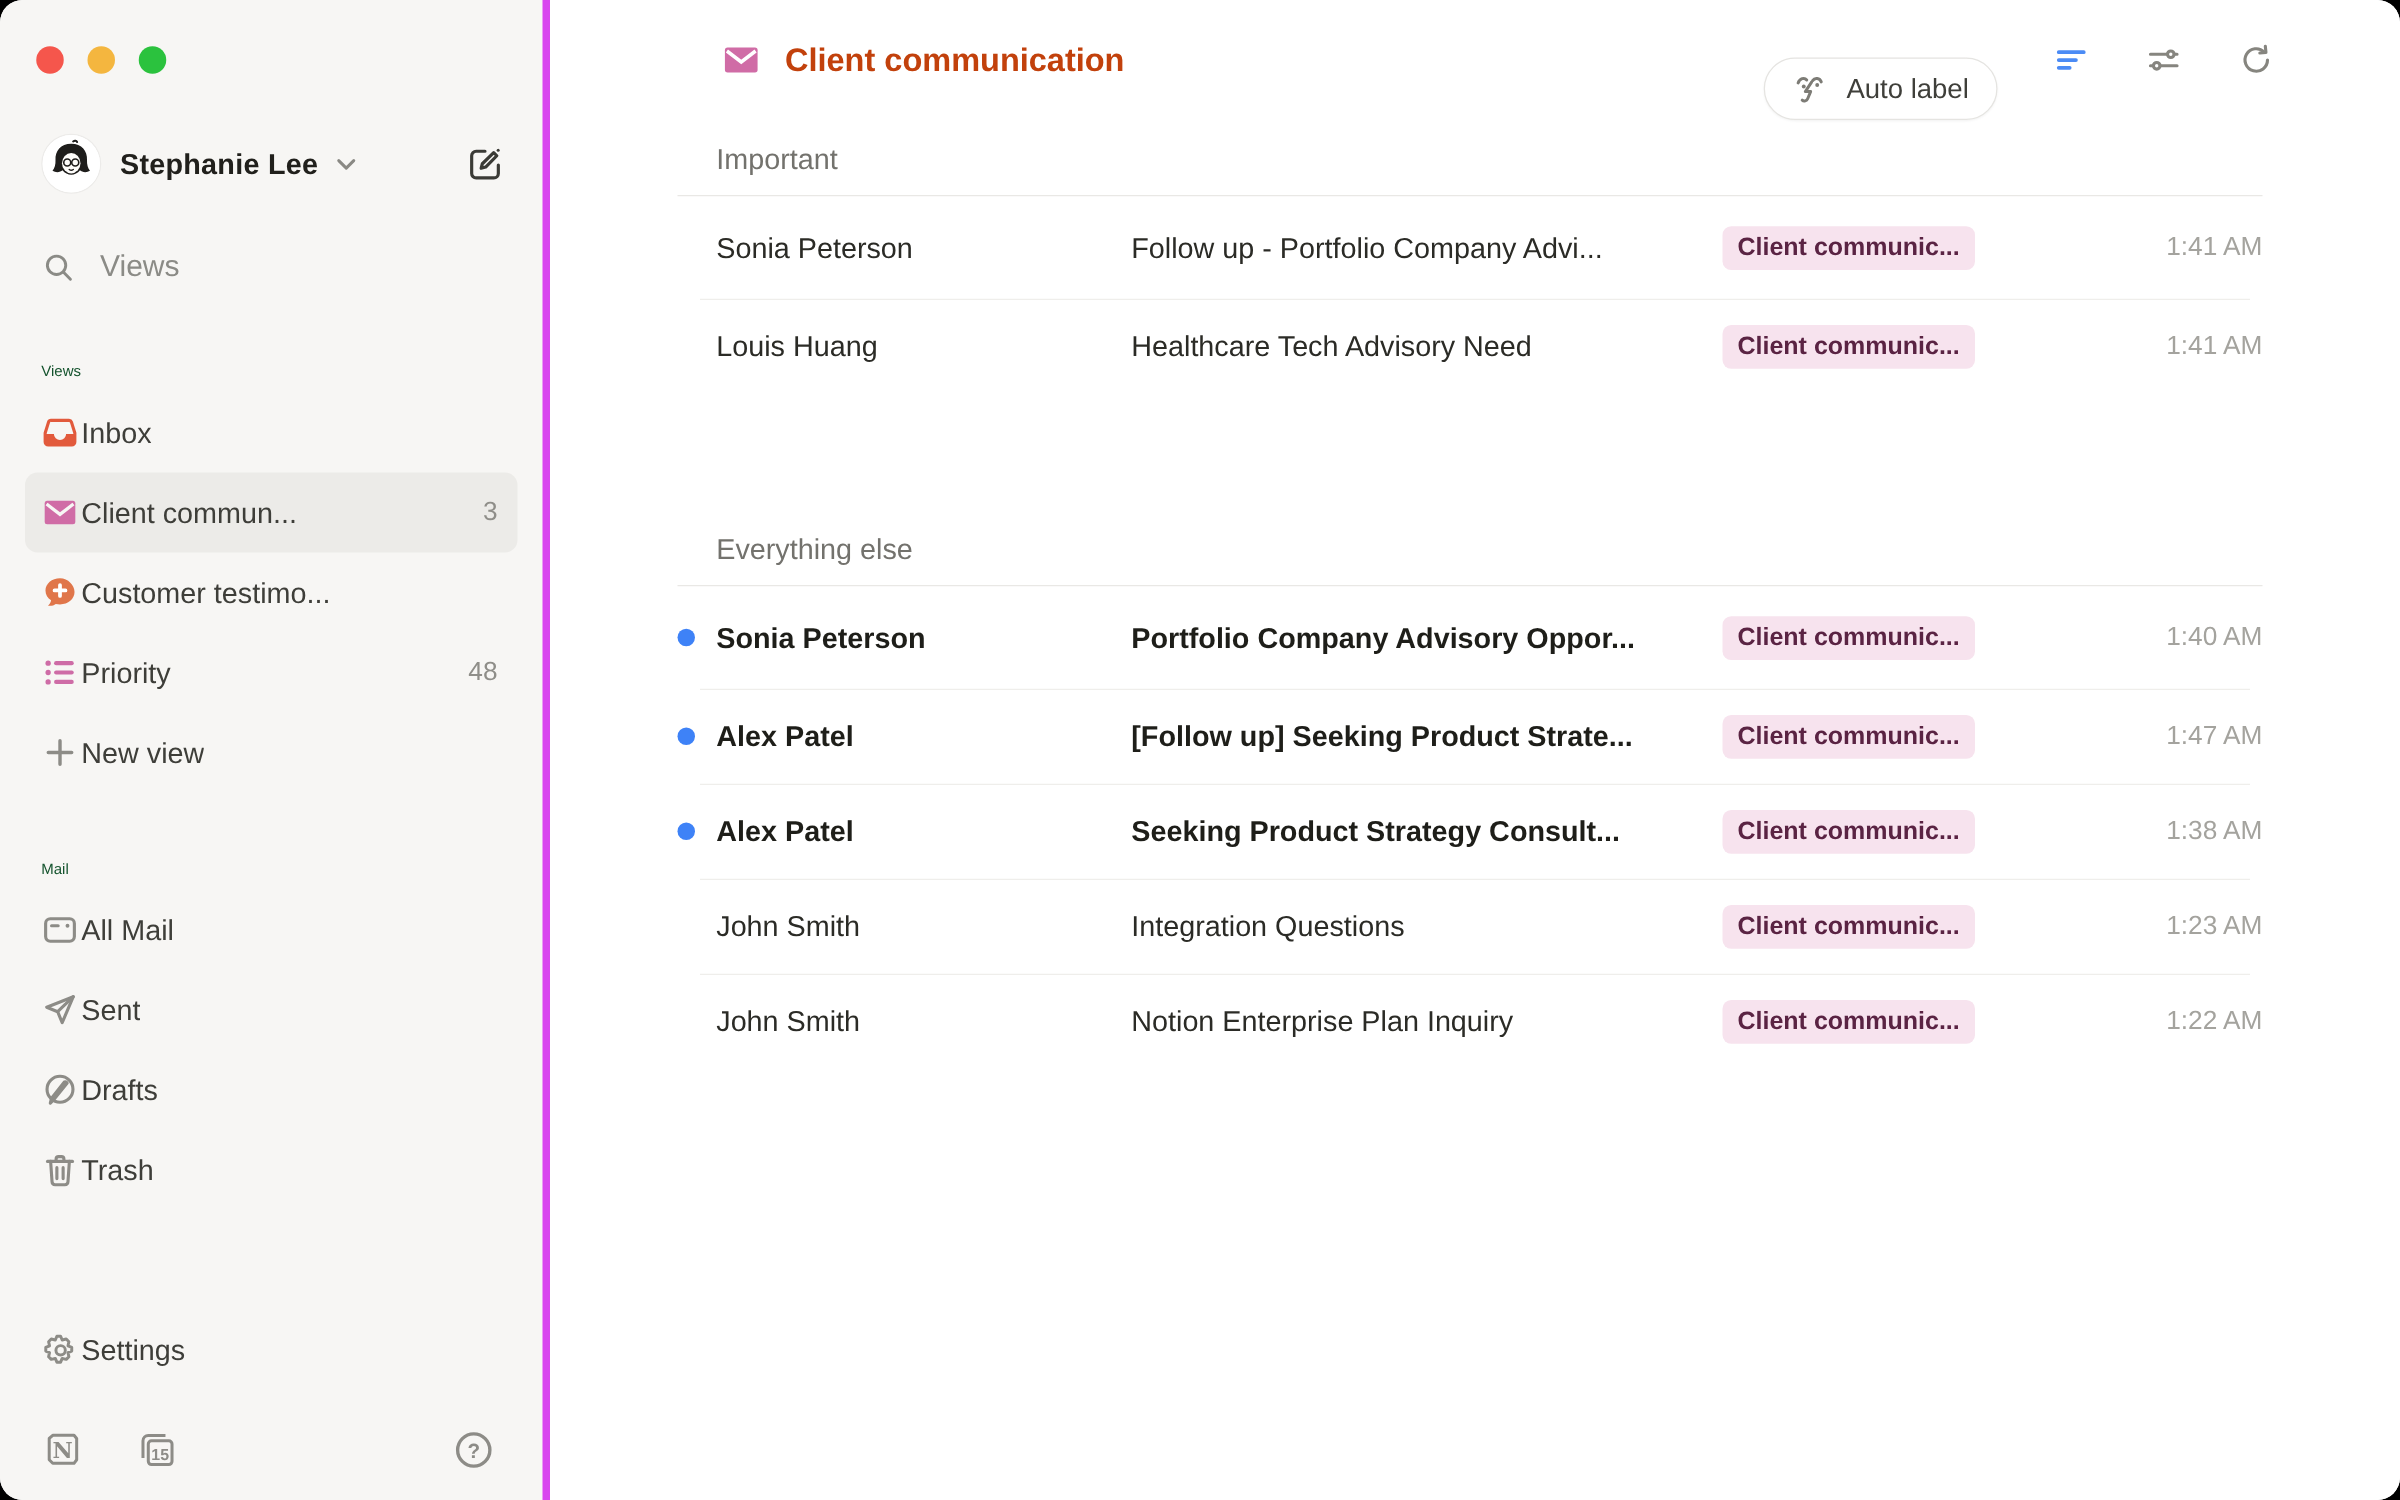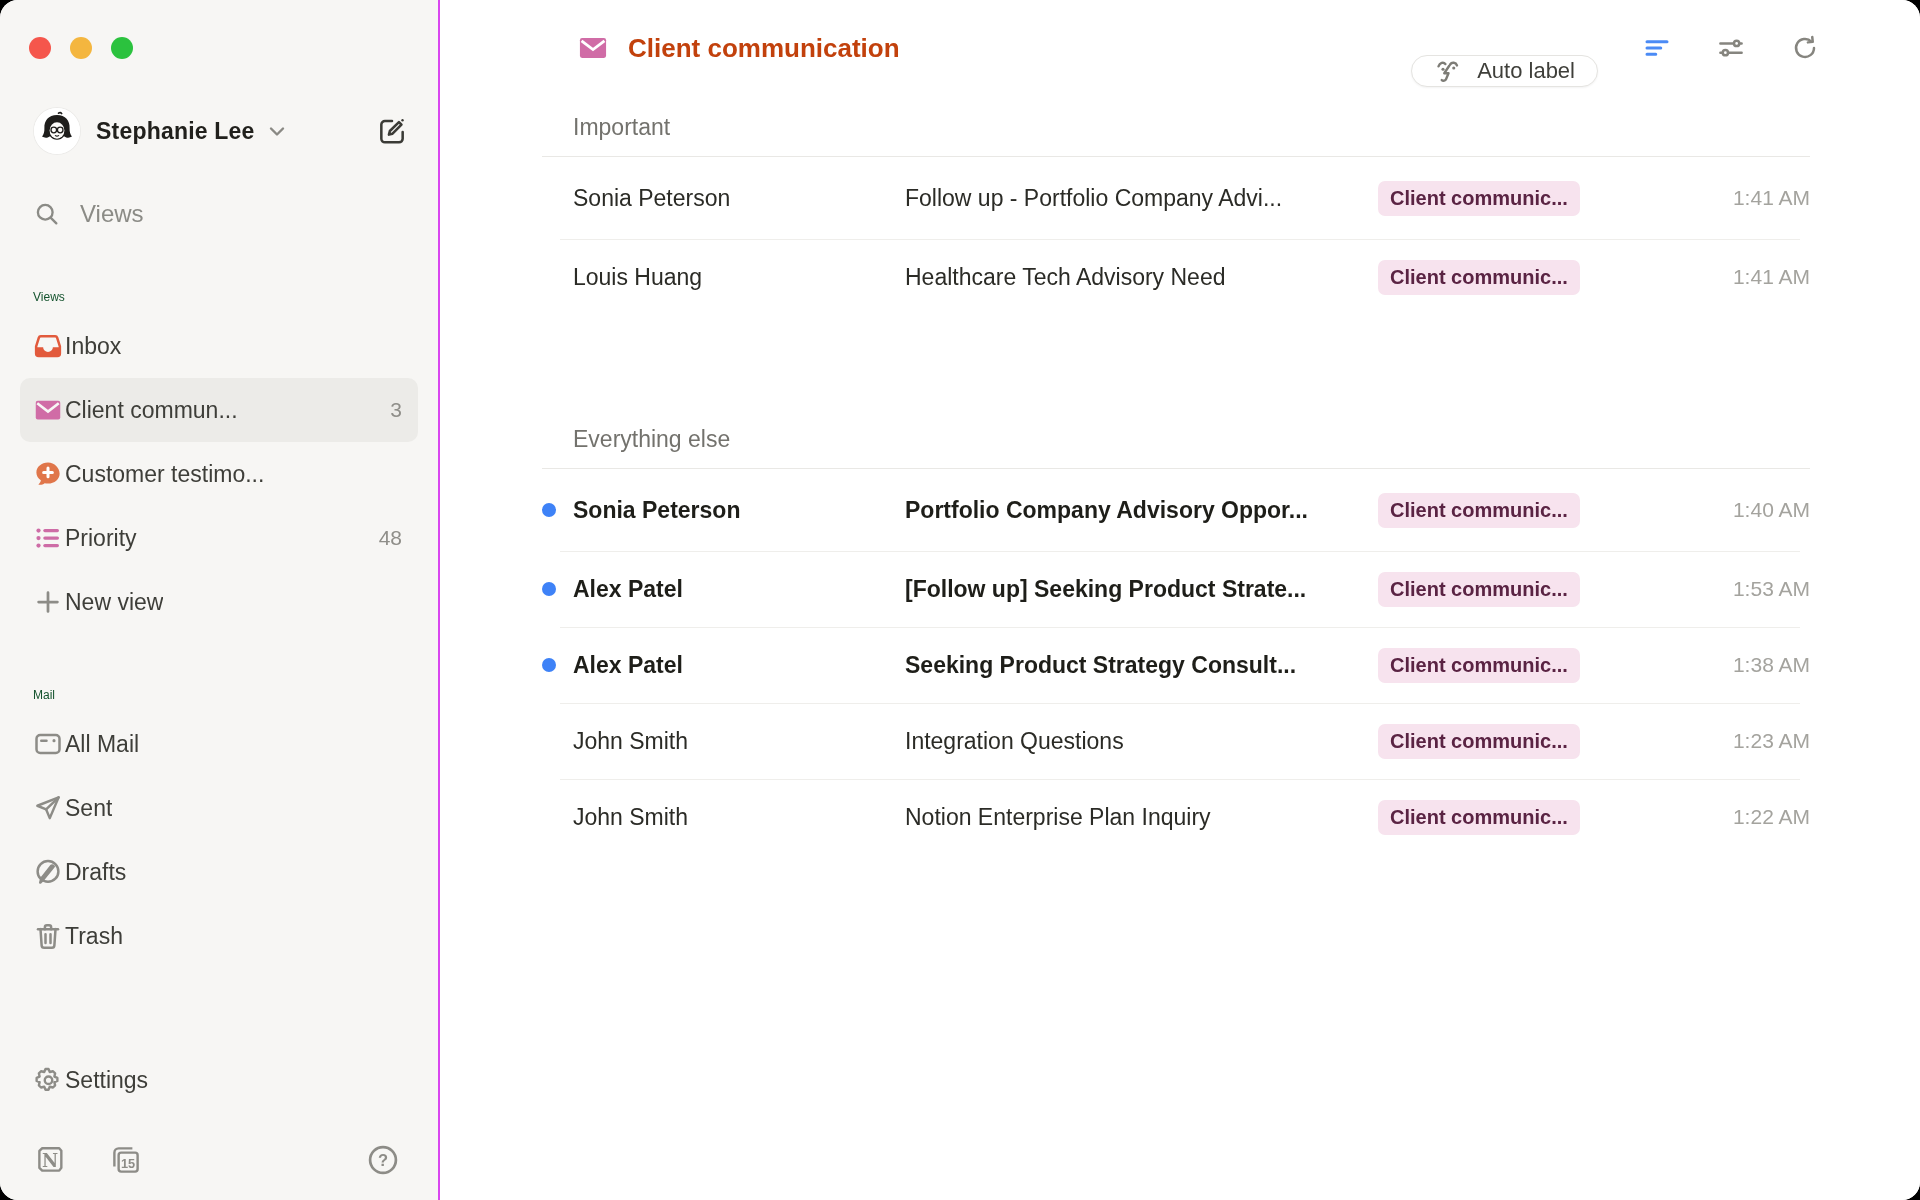--- a/index.html
+++ b/index.html
@@ -1,20 +1,20 @@
 <!DOCTYPE html>
 <html style="--label-badge-bg: #F7E3EE; --label-badge-text: #5A2343; --unread-dot: #3E82F7; --filter-icon-active: #4B8BF5; --inbox-icon: #E25A3C; --client-label-icon: #D06CA6; --customer-icon: #E0764A; --priority-icon: #CE6CA6;"><head>
 <meta charset="utf-8">
 <style>
   * { margin:0; padding:0; box-sizing:border-box; }
   html,body { width:1920px; height:1200px; background:#000; font-family:"Liberation Sans", sans-serif; }
   .window { width:1920px; height:1200px; background:#fff; border-radius:18px; overflow:hidden; display:flex; }
 
   
-  .sidebar { width:440px; min-width:440px; background:#F7F6F4; border-right:2px solid #d946ef;
+  .sidebar { width:440px; min-width:440px; background:#F7F6F4; border-right:6px solid #d946ef;
              display:flex; flex-direction:column; }
   .traffic { padding:37px 0 0 29px; display:flex; gap:19px; }
   .tl-dot { width:22px; height:22px; border-radius:50%; }
   .tl-close { background:#F5564C; } .tl-min { background:#F4B63F; } .tl-zoom { background:#2BC23E; }
 
   .profile-row { margin:44px 20px 0; padding:0 10px 0 14px; display:flex; align-items:center; height:56px; }
   .avatar { width:46px; height:46px; border-radius:50%; background:#fff; box-shadow:0 0 0 1px #ECEBE9; flex:none; }
   .profile-name { margin-left:16px; font-size:23px; font-weight:700; color:#21201C; letter-spacing:.2px; }
   .chev { margin-left:10px; color:#8A8984; display:flex; }
   .compose-btn { margin-left:auto; color:#3B3B36; display:flex; cursor:pointer; }
@@ -33,21 +33,21 @@
   .sidebar-bottom { margin-top:auto; padding:0 20px 22px; }
   .bottom-row { margin-top:30px; padding:0 17px 0 13px; display:flex; align-items:center; gap:42px; color:#8D8C87; }
   .bottom-row .push { margin-left:auto; }
 
   
   .main { flex:1; background:#fff; display:flex; flex-direction:column; }
   .main-header { height:96px; display:flex; align-items:center; padding:0 100px 0 137px; }
   .title-icon { display:flex; flex:none; }
   .page-title { margin-left:19px; font-size:26px; font-weight:600; color:#c2410c; }
   .header-actions { margin-left:auto; display:flex; align-items:center; gap:44px; }
-  .auto-label-btn { display:flex; align-items:center; gap:13px; height:32px; padding:0 22px;
+  .auto-label-btn { display:flex; align-items:center; gap:13px; height:50px; padding:0 22px;
         background:#fff; border:1px solid #E5E4E1; border-radius:26px; cursor:pointer;
         box-shadow:0 1px 2px rgba(0,0,0,.05);margin-top:46px; }
   .auto-label-btn .al-text { font-size:22px; color:#3F3F3A; }
   .icon-btn { display:flex; color:#86857F; cursor:pointer; }
   .icon-btn.active { color:var(--filter-icon-active,#4B8BF5); }
 
   .list { padding:0 110px 0 102px; }
   .section-title { font-size:23px; color:#73726D; margin:18px 0 15px 31px; }
   .section + .section .section-title { margin-top:111px; }
   .section-divider { height:1px; background:#E9E8E5; }
@@ -359,21 +359,21 @@
           </div>
           <div class="email-row unread">
             <span class="dot-cell">
                 <span class="unread-dot"></span>
               </span>
             <span class="sender">Alex Patel</span>
             <span class="subject">[Follow up] Seeking Product Strate...</span>
             <span class="label-cell">
                 <span class="label-badge">Client communic...</span>
               </span>
-            <span class="time">1:53 AM</span>
+            <span class="time">1:47 AM</span>
           </div>
           <div class="email-row unread">
             <span class="dot-cell">
                 <span class="unread-dot"></span>
               </span>
             <span class="sender">Alex Patel</span>
             <span class="subject">Seeking Product Strategy Consult...</span>
             <span class="label-cell">
                 <span class="label-badge">Client communic...</span>
               </span>

